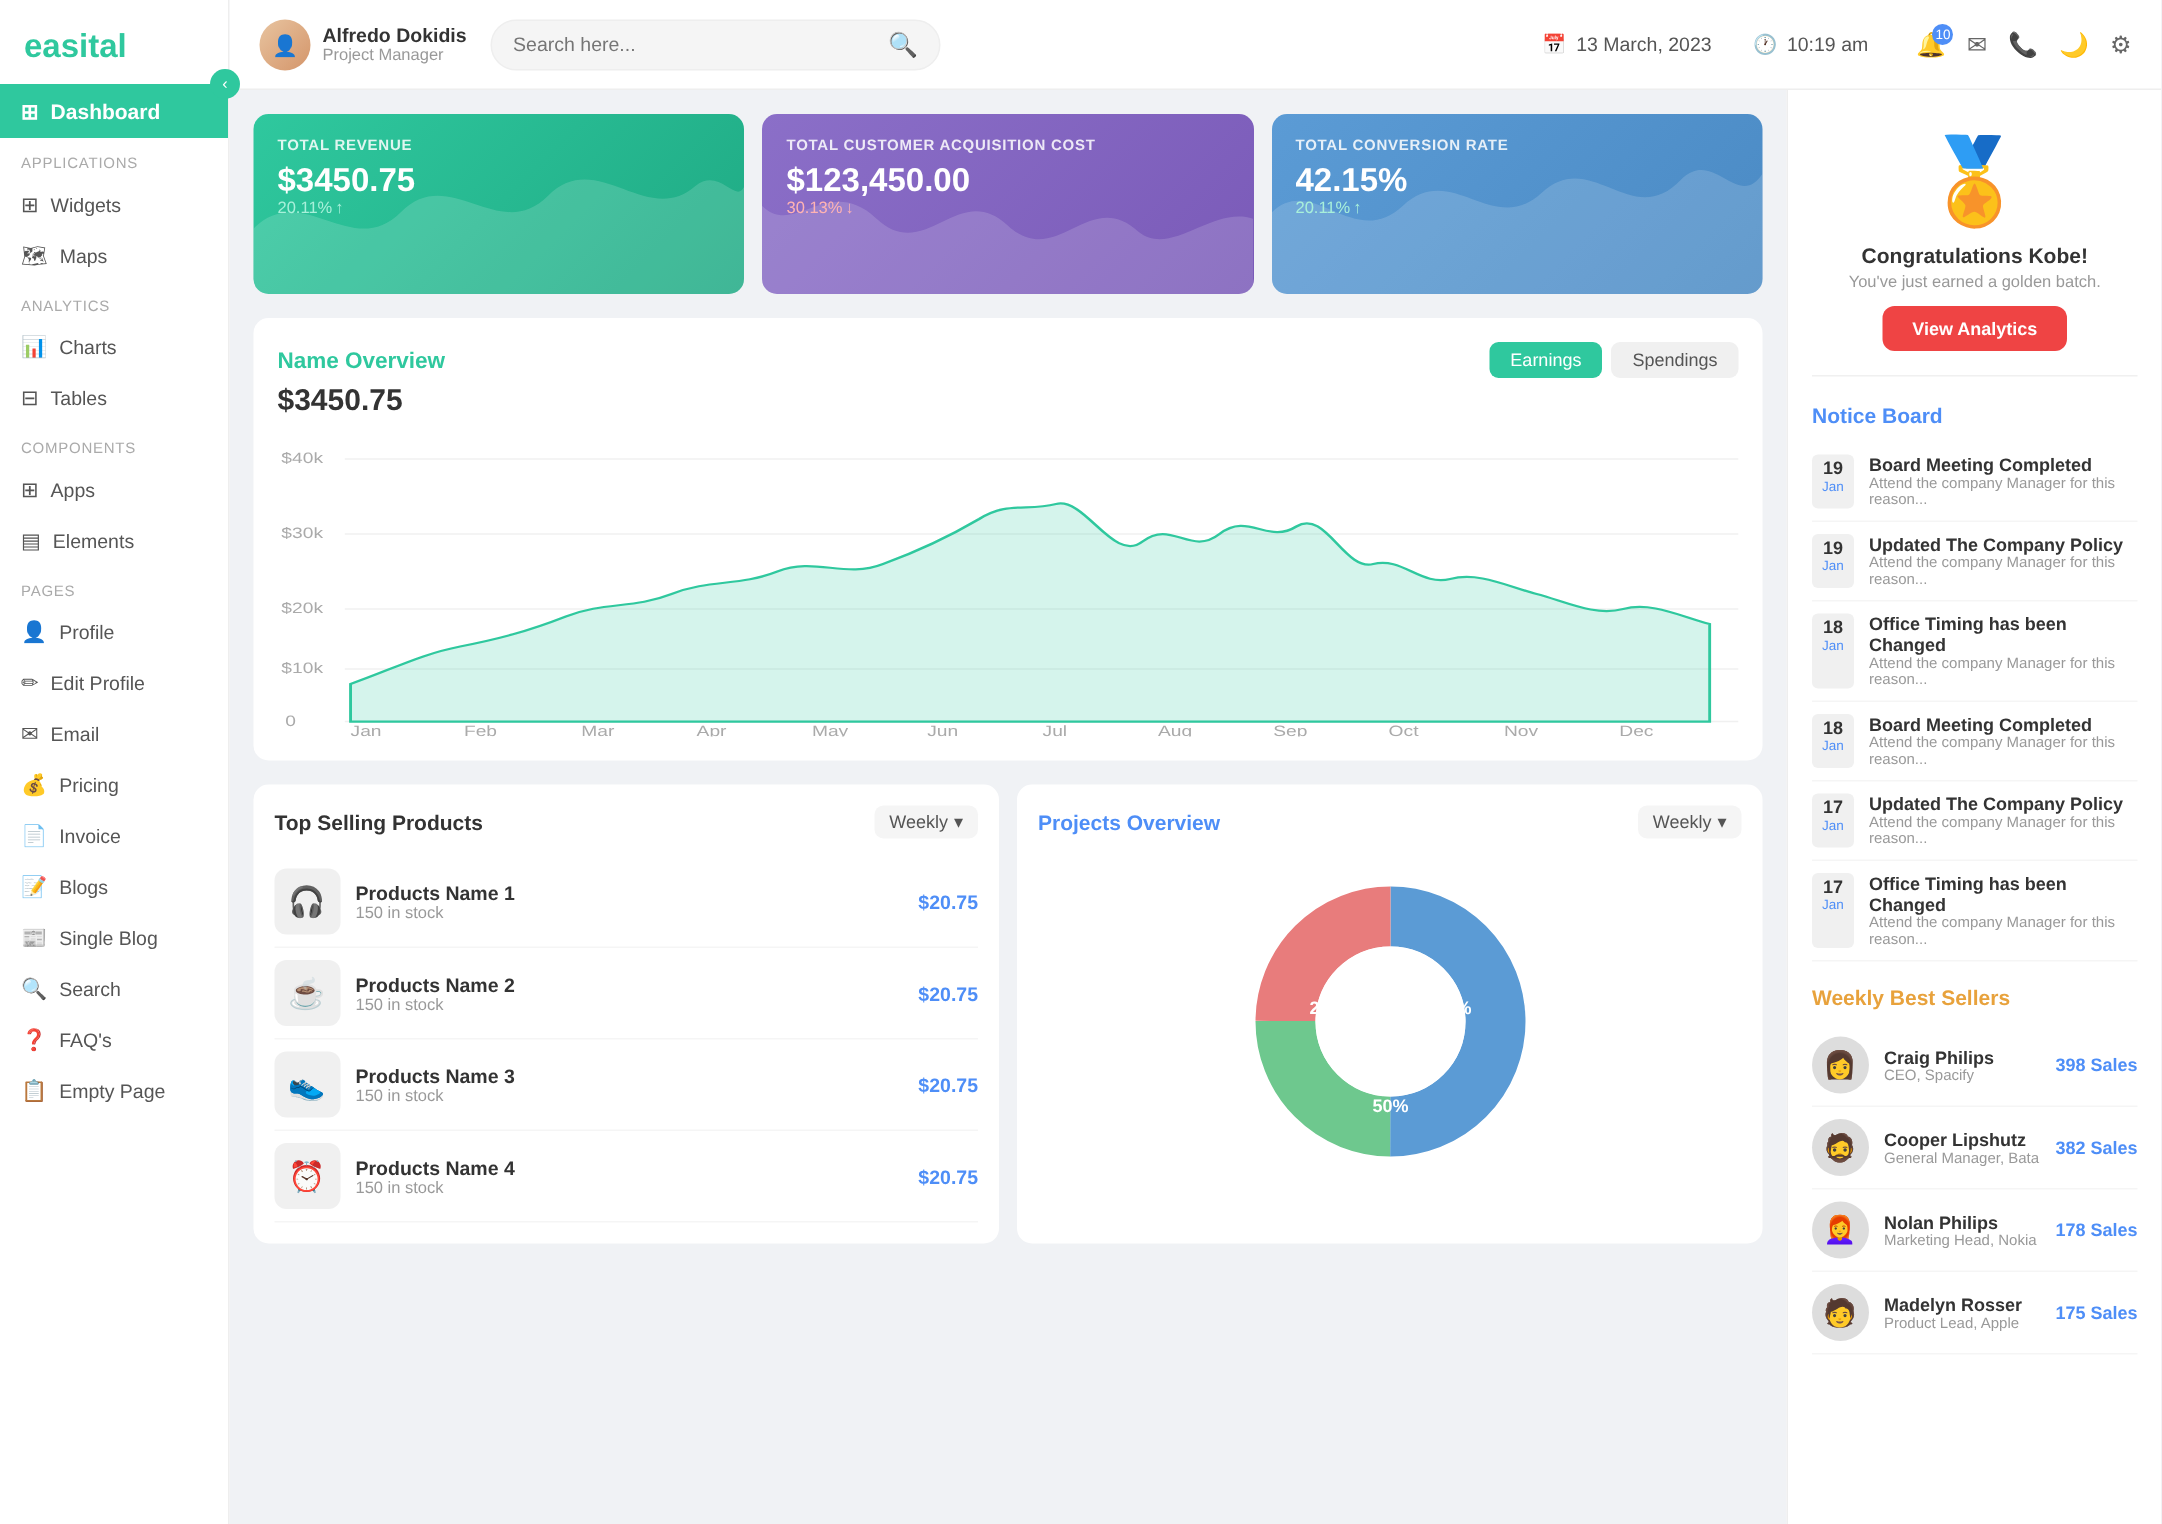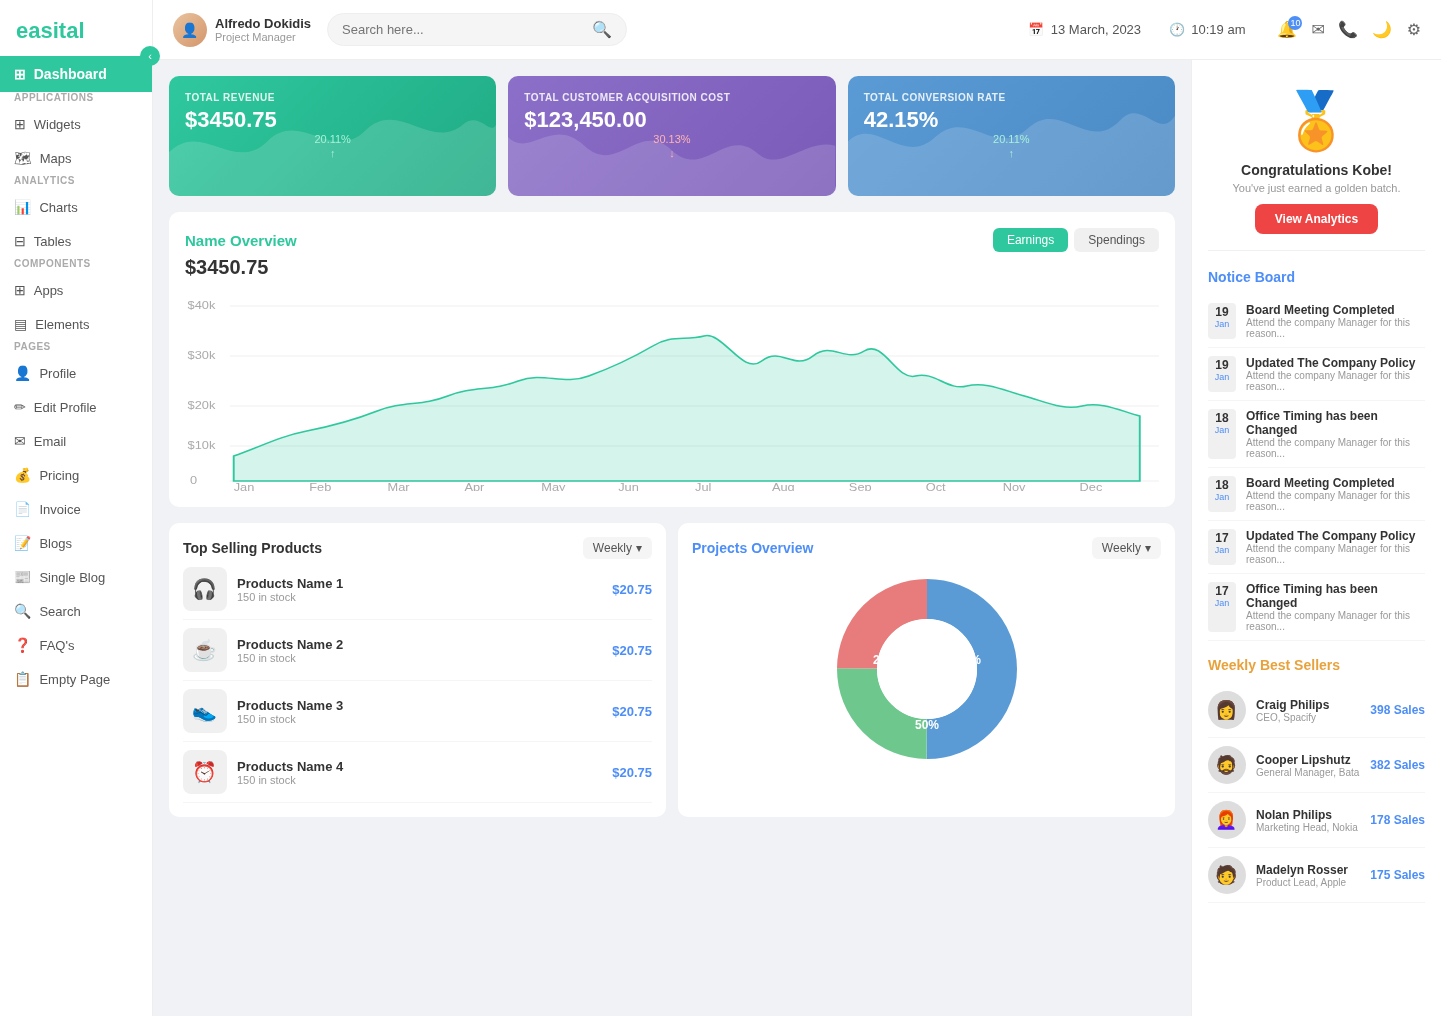--- a/index.html
+++ b/index.html
@@ -22,22 +22,22 @@
     }
     .sidebar-nav-active {
       background: #2fc89e;
       color: #fff;
       display: flex; align-items: center; gap: 8px;
       padding: 10px 14px;
       font-size: 14px; font-weight: 600;
       cursor: pointer;
     }
     .sidebar-section-label {
-      font-size: 10px; font-weight: 700; color: #aaa;
-      padding: 0 14px 4px;
+      font-size: 10px; font-weight: 400; color: #aaa;
+      padding: 12px 14px 4px;
       letter-spacing: 0.5px;
     }
     .sidebar-item {
       display: flex; align-items: center; gap: 8px;
       padding: 9px 14px;
       font-size: 13px; color: #555;
       cursor: pointer;
     }
     .sidebar-icon { font-size: 14px; }
 
@@ -143,21 +143,21 @@
       position: relative;
       overflow: hidden;
       min-height: 120px;
       display: flex; flex-direction: column; justify-content: space-between;
     }
     .stat-card-green { background: linear-gradient(135deg, #2fc89e, #1faa84); }
     .stat-card-purple { background: linear-gradient(135deg, #8b6fc8, #7a5ab8); }
     .stat-card-blue { background: linear-gradient(135deg, #5b9bd5, #4a8ac4); }
     .stat-label { font-size: 10px; color: rgba(255,255,255,0.85); letter-spacing: 0.5px; text-transform: uppercase; font-weight: 600; }
     .stat-value { font-size: 22px; font-weight: 700; color: #fff; margin-top: 4px; }
-    .stat-change { font-size: 11px; color: #a8f0da; display: flex; align-items: center; gap: 2px; flex-direction: column; }
+    .stat-change { font-size: 11px; color: #a8f0da; display: flex; align-items: flex-start; gap: 2px; }
     .stat-change-red { color: #ffb3b3; }
     .stat-wave {
       position: absolute; bottom: 0; left: 0; right: 0;
       height: 55px; opacity: 0.5;
     }
     .stat-top { z-index: 1; }
 
     
     .sell-overview {
       background: #fff;
@@ -179,21 +179,21 @@
     .toggle-inactive { background: #f0f0f0; color: #555; }
     .sell-amount { font-size: 20px; font-weight: 700; color: #333; margin-bottom: 12px; }
 
     
     .chart-container { position: relative; height: 200px; }
 
     
     .bottom-panels { display: flex; gap: 12px; }
     .panel-products { flex: 1; background: #fff; border-radius: 10px; padding: 14px; }
     .panel-projects { flex: 1; background: #fff; border-radius: 10px; padding: 14px; }
-    .panel-header { display: flex; align-items: center; justify-content: space-between; }
+    .panel-header { display: flex; align-items: center; justify-content: space-between; margin-bottom: 12px; }
     .panel-title { font-size: 14px; font-weight: 700; color: #333; }
     .panel-title-blue { color: #4e8ef7; }
     .panel-weekly { display: flex; align-items: center; gap: 4px; font-size: 12px; color: #555; background: #f5f5f5; border-radius: 6px; padding: 4px 10px; cursor: pointer; }
 
     
     .product-item { display: flex; align-items: center; gap: 10px; padding: 8px 0; border-bottom: 1px solid #f5f5f5; }
     .product-img {
       width: 44px; height: 44px; border-radius: 8px;
       background: #f0f0f0;
       display: flex; align-items: center; justify-content: center;

